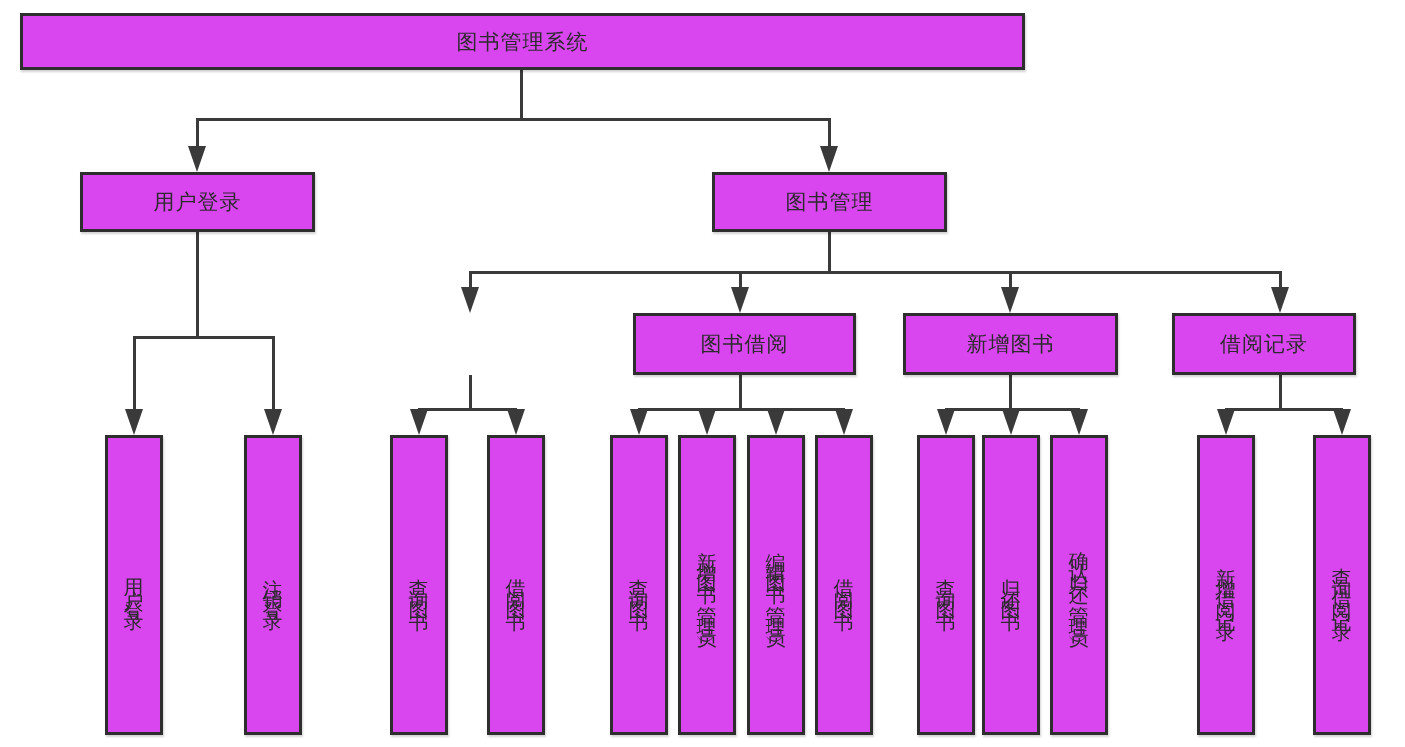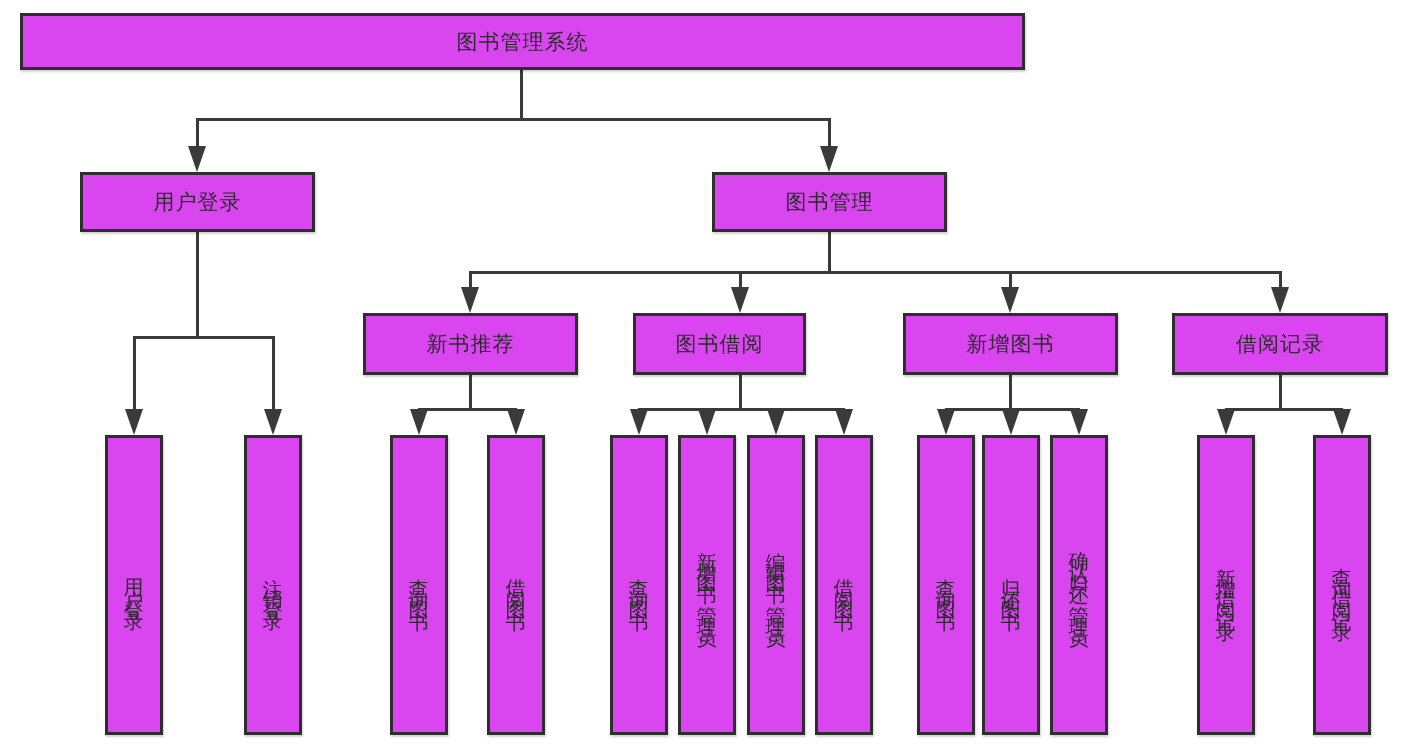--- a/index.html
+++ b/index.html
@@ -110,30 +110,27 @@
     <span>图书管理系统</span>
   </div>
 
   <div class="box" style="left:80px; top:172px; width:235px; height:60px;">
     <span>用户登录</span>
   </div>
   <div class="box" style="left:712px; top:172px; width:235px; height:60px;">
     <span>图书管理</span>
   </div>
 
-  <div class="box" style="left:363px; top:313px; width:215px; height:62px;">
-    <span>新书推荐</span>
-  </div>
-  <div class="box" style="left:633px; top:313px; width:173px; height:62px;">
+  <div class="box" style="left:633px; top:313px; width:223px; height:62px;">
     <span>图书借阅</span>
   </div>
   <div class="box" style="left:903px; top:313px; width:215px; height:62px;">
     <span>新增图书</span>
   </div>
-  <div class="box" style="left:1172px; top:313px; width:216px; height:62px;">
+  <div class="box" style="left:1172px; top:313px; width:184px; height:62px;">
     <span>借阅记录</span>
   </div>
 
   <div class="box leaf" style="left:105px; top:435px; width:58px; height:300px;">
     <span class="vtext">用户登录</span>
   </div>
   <div class="box leaf" style="left:244px; top:435px; width:58px; height:300px;">
     <span class="vtext">注销登录</span>
   </div>
 

